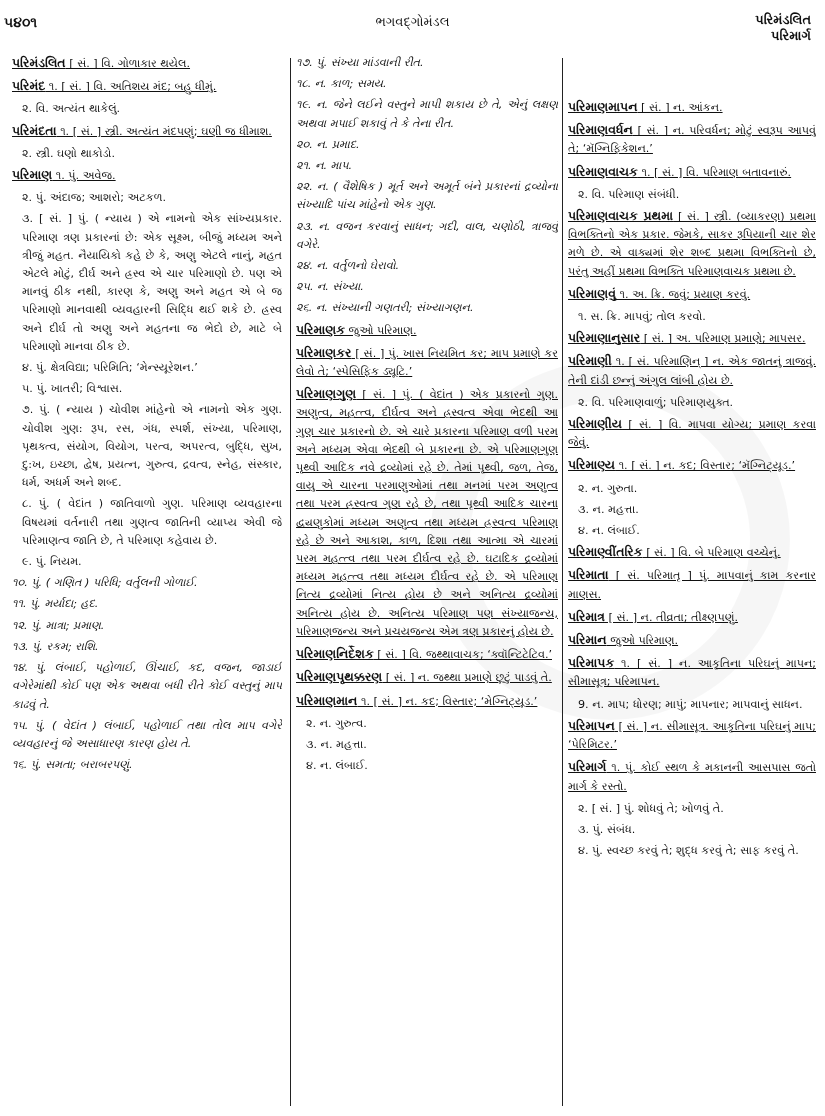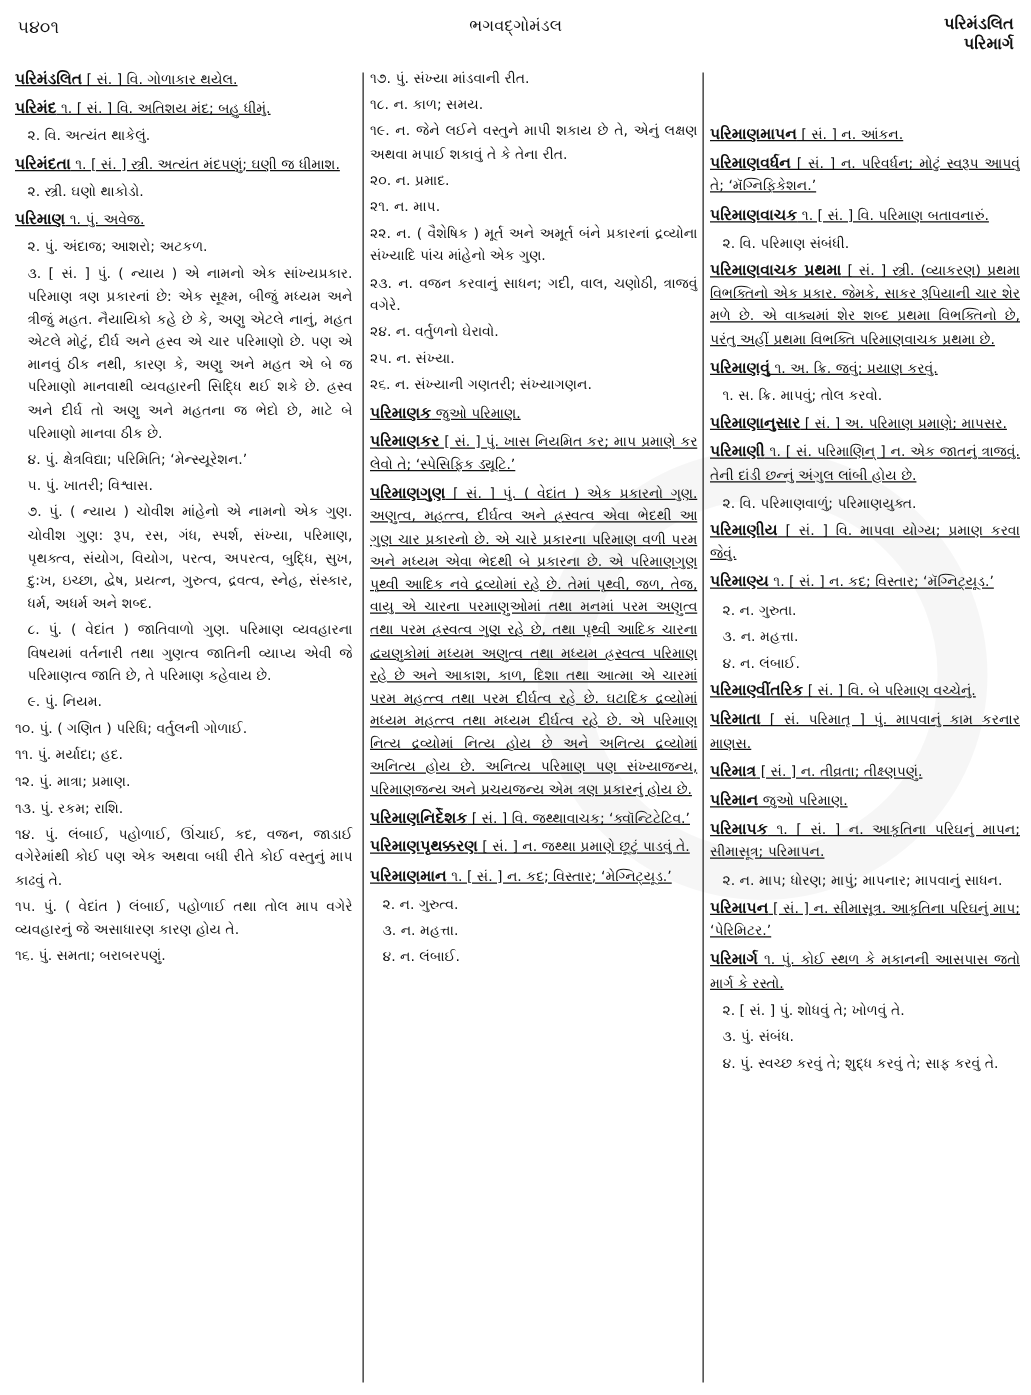--- a/index.html
+++ b/index.html
@@ -3,36 +3,36 @@
 <meta charset="utf-8">
 <style>
   html, body { margin: 0; padding: 0; background: #ffffff; }
   body {
     width: 825px; height: 1116px; overflow: hidden; position: relative;
     font-family: "DejaVu Sans", "Liberation Sans", sans-serif;
     color: #111111;
   }
   .page { position: absolute; left: 0; top: 0; width: 825px; height: 1116px; }
   .header { position: absolute; left: 0; top: 0; width: 825px; height: 56px; }
-  .page-number { position: absolute; left: 14px; top: 14px; font-size: 14px; font-weight: normal; }
+  .page-number { position: absolute; left: 4px; top: 14px; font-size: 14px; font-weight: bold; }
   .running-title { position: absolute; left: 0; width: 825px; top: 14px; text-align: center; font-size: 13px; font-weight: normal; }
   .guide { position: absolute; right: 14px; top: 12px; text-align: right; font-size: 13px; font-weight: bold; line-height: 16px; }
   .columns { position: absolute; top: 54px; left: 12px; width: 806px; height: 1056px; }
   .col { position: absolute; top: 0; height: 1050px; overflow: hidden; font-size: 11.2px; line-height: 18.2px; text-align: justify; }
   .col1 { left: 0; width: 270px; }
   .col2 { left: 284px; width: 262px; }
   .col3 { left: 556px; width: 248px; margin-top: 44px; }
   .rule { position: absolute; top: 4px; width: 1px; height: 1048px; background: #222; }
   .rule1 { left: 278px; }
   .rule2 { left: 550px; }
   .entry { margin: 0 0 4px 0; text-decoration: underline; }
   .entry .hw { font-weight: bold; font-size: 12.5px; }
   .entry .body { }
   .sense { margin: 0 0 3px 0; padding-left: 10px; }
-  .sense.nopad { padding-left: 0; }
+  .sense.nopad { padding-left: 0; font-style: italic; }
   .watermark {
     position: absolute; left: 430px; top: 360px; width: 360px; height: 360px;
     border-radius: 50%; border: 40px solid rgba(0,0,0,0.035); box-sizing: border-box; pointer-events: none;
   }
 </style>
 </head>
 <body>
 
 <div class="page">
   <div class="watermark"></div>
@@ -106,21 +106,21 @@
         <div class="entry"><span class="hw">પરિમાણીય</span><span class="body"> [ સં. ] વિ. માપવા યોગ્ય; પ્રમાણ કરવા જેવું.</span></div>
         <div class="entry"><span class="hw">પરિમાણ્ય</span><span class="body"> ૧. [ સં. ] ન. કદ; વિસ્તાર; ‘મૅગ્નિટ્યૂડ.’</span></div>
         <div class="sense">૨. ન. ગુરુતા.</div>
         <div class="sense">૩. ન. મહત્તા.</div>
         <div class="sense">૪. ન. લંબાઈ.</div>
         <div class="entry"><span class="hw">પરિમાણ્વીંતરિક</span><span class="body"> [ સં. ] વિ. બે પરિમાણ વચ્ચેનું.</span></div>
         <div class="entry"><span class="hw">પરિમાતા</span><span class="body"> [ સં. પરિમાતૃ ] પું. માપવાનું કામ કરનાર માણસ.</span></div>
         <div class="entry"><span class="hw">પરિમાત્ર</span><span class="body"> [ સં. ] ન. તીવ્રતા; તીક્ષ્ણપણું.</span></div>
         <div class="entry"><span class="hw">પરિમાન</span><span class="body"> જુઓ પરિમાણ.</span></div>
         <div class="entry"><span class="hw">પરિમાપક</span><span class="body"> ૧. [ સં. ] ન. આકૃતિના પરિઘનું માપન; સીમાસૂત્ર; પરિમાપન.</span></div>
-        <div class="sense">૨. ન. માપ; ધોરણ; માપું; માપનાર; માપવાનું સાધન.</div>
+        <div class="sense">9. ન. માપ; ધોરણ; માપું; માપનાર; માપવાનું સાધન.</div>
         <div class="entry"><span class="hw">પરિમાપન</span><span class="body"> [ સં. ] ન. સીમાસૂત્ર. આકૃતિના પરિઘનું માપ; ‘પેરિમિટર.’</span></div>
         <div class="entry"><span class="hw">પરિમાર્ગ</span><span class="body"> ૧. પું. કોઈ સ્થળ કે મકાનની આસપાસ જતો માર્ગ કે રસ્તો.</span></div>
         <div class="sense">૨. [ સં. ] પું. શોધવું તે; ખોળવું તે.</div>
         <div class="sense">૩. પું. સંબંધ.</div>
         <div class="sense">૪. પું. સ્વચ્છ કરવું તે; શુદ્ધ કરવું તે; સાફ કરવું તે.</div>
       </div>
   </div>
 </div>
 
 </body></html>

